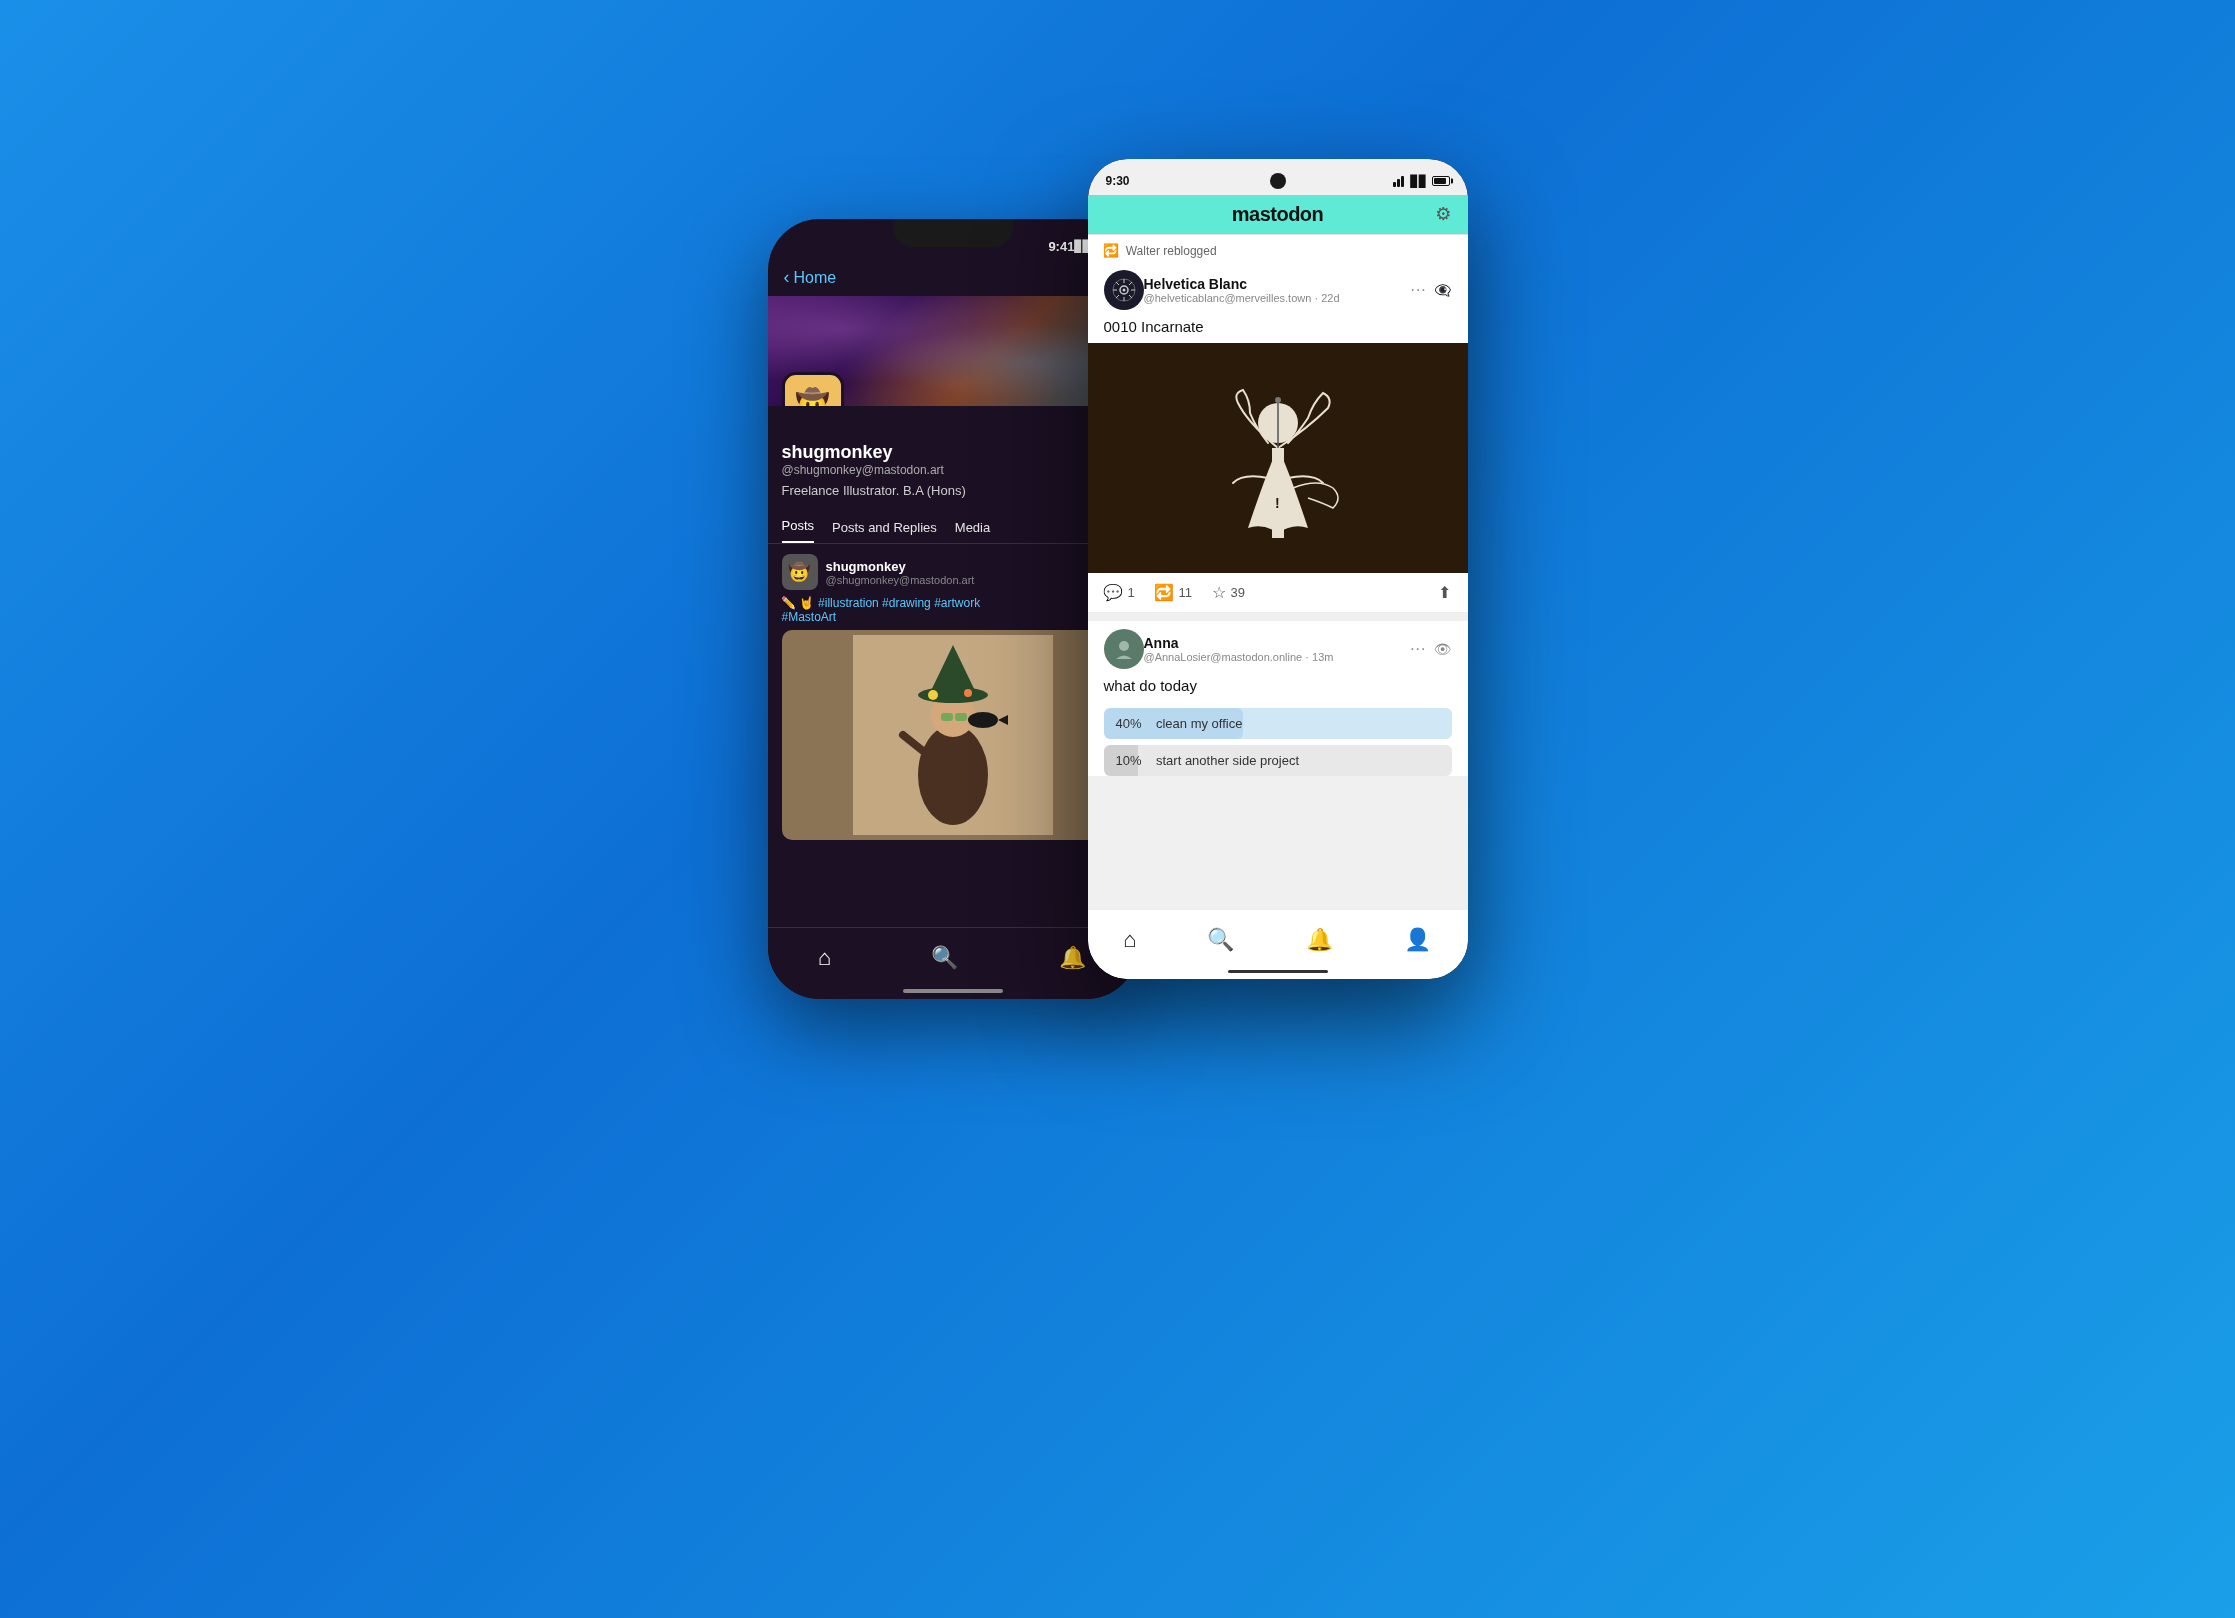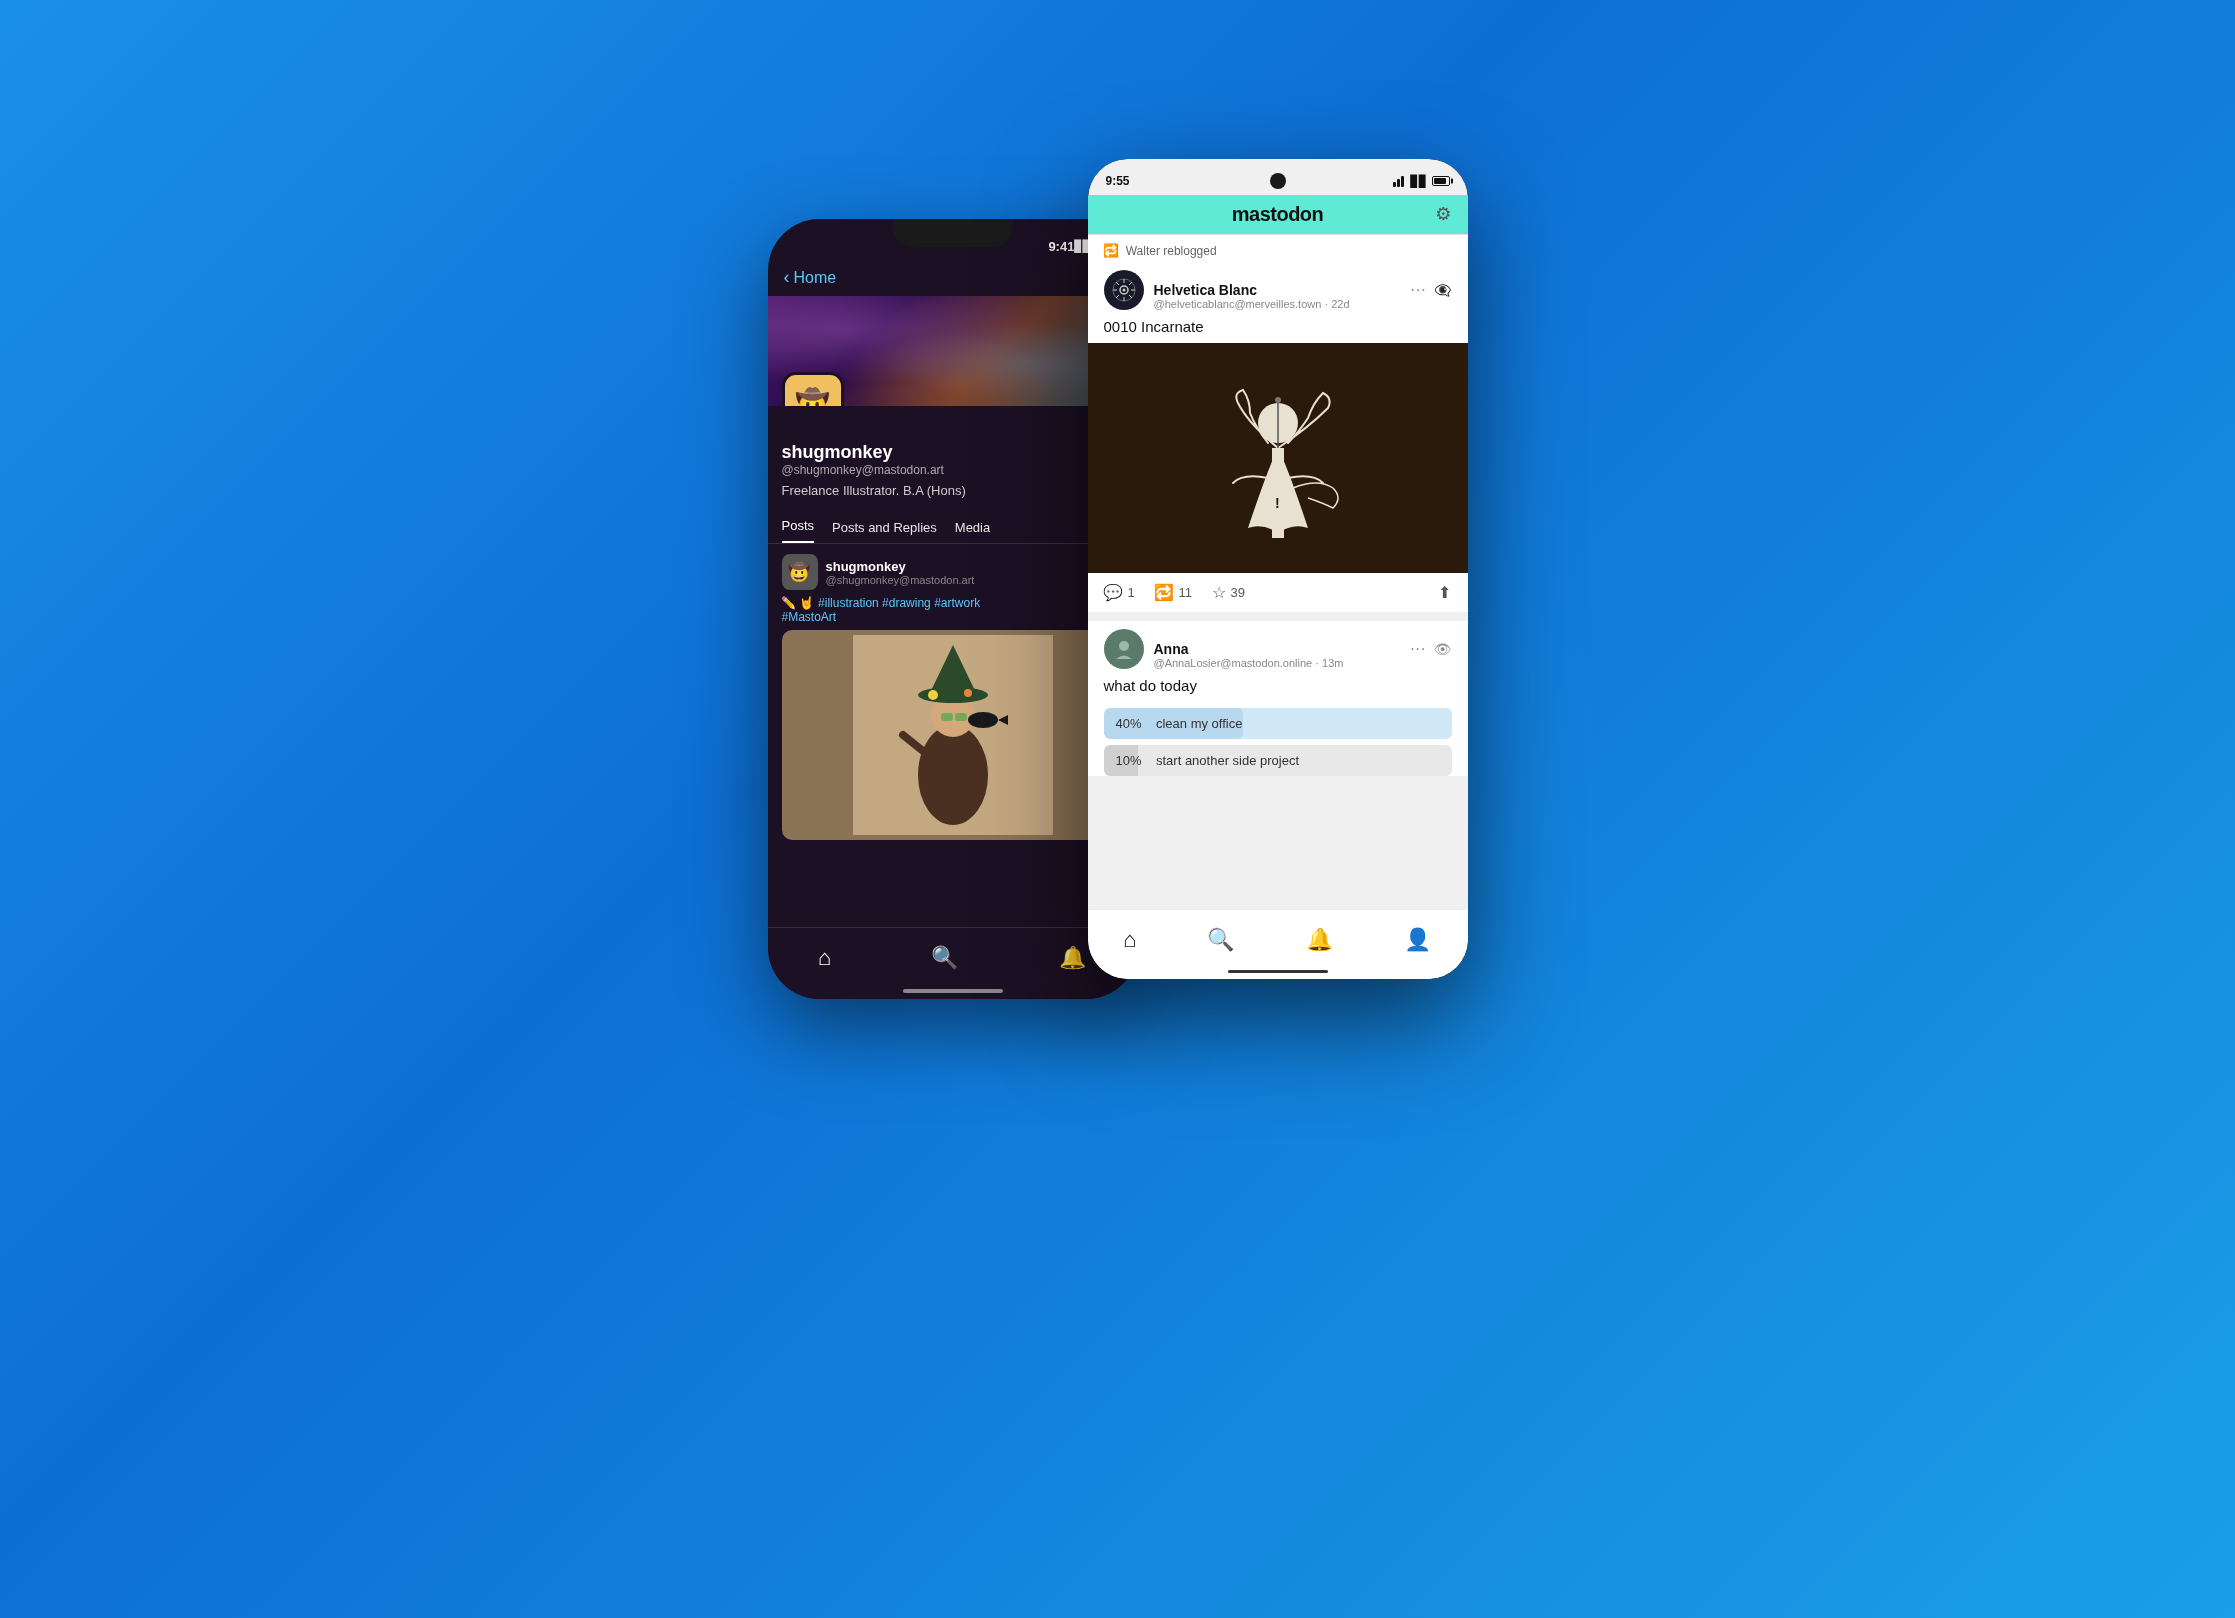--- a/index.html
+++ b/index.html
@@ -327,22 +327,21 @@
       padding: 0 0 0;
     }
     .post-header-right {
       display: flex;
       align-items: center;
       padding: 8px 16px;
       justify-content: space-between;
     }
     .post-user-info {
       display: flex;
-      align-items: flex-end;
-      gap: 10px;
+      align-items: center;
     }
     .post-avatar-right {
       width: 40px;
       height: 40px;
       border-radius: 50%;
       background: #333;
       display: flex;
       align-items: center;
       justify-content: center;
       font-size: 18px;
@@ -632,21 +631,21 @@
       </div>
       <div class="home-indicator-left"></div>
     </div>
   </div>
 
   <div class="phone-right">
     <div class="phone-right-inner">
       <div class="camera-cutout"></div>
 
       <div class="status-bar-right">
-        <span>9:55</span>
+        <span>9:30</span>
         <div class="status-icons-right">
           <div class="wifi-bars">
             <span style="height:5px"></span>
             <span style="height:8px"></span>
             <span style="height:11px"></span>
           </div>
           <span style="font-size:11px;margin-left:3px;">▊▊</span>
           <div class="battery-icon">
             <div class="battery-fill"></div>
           </div>

